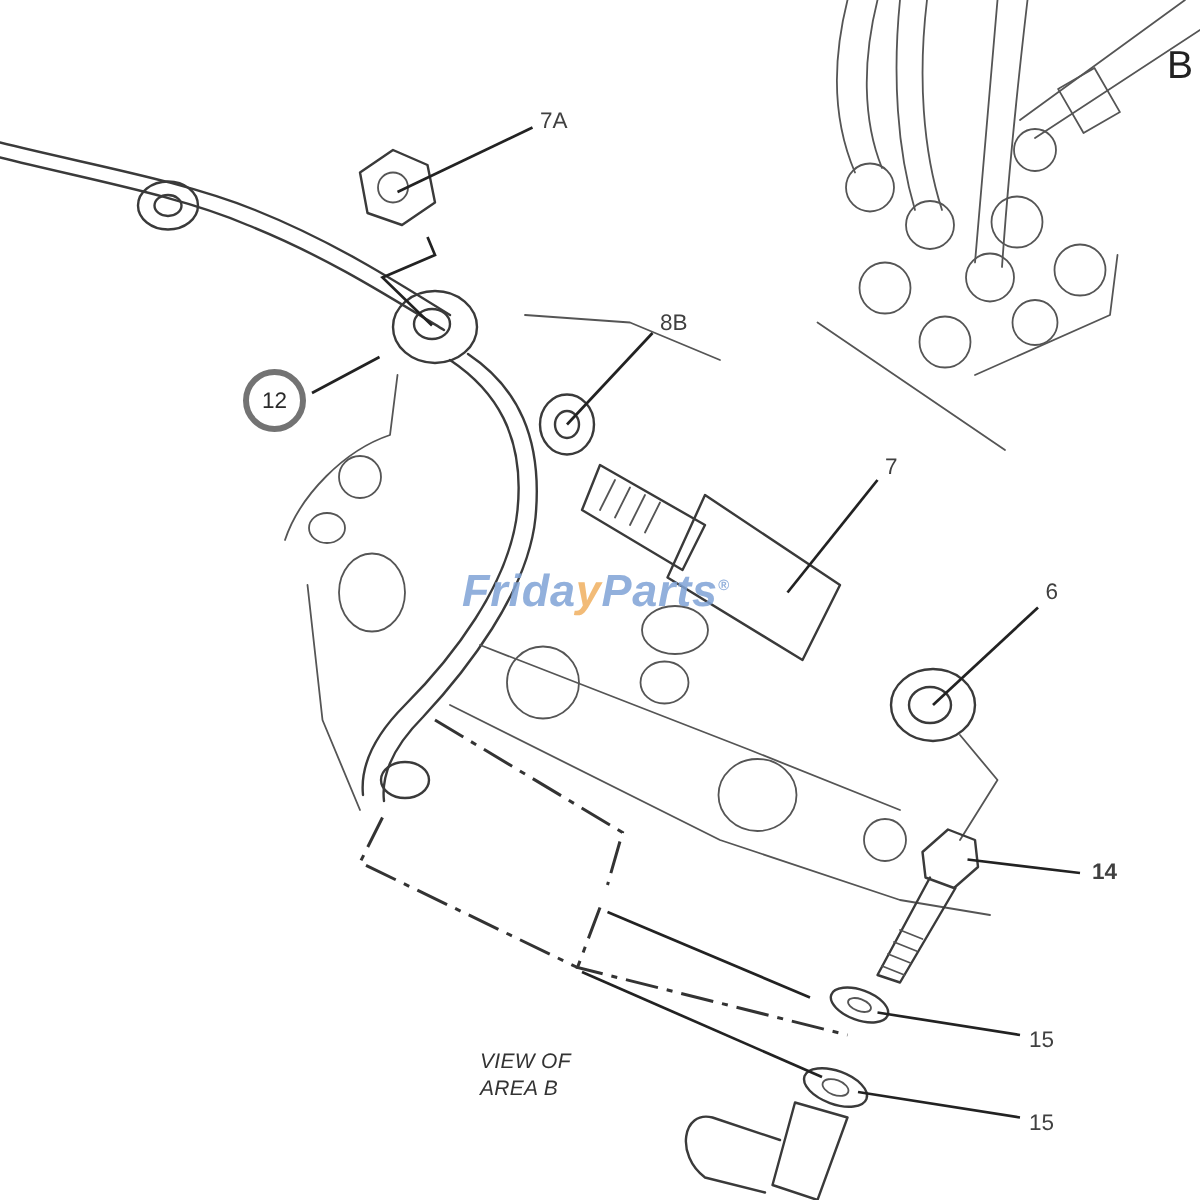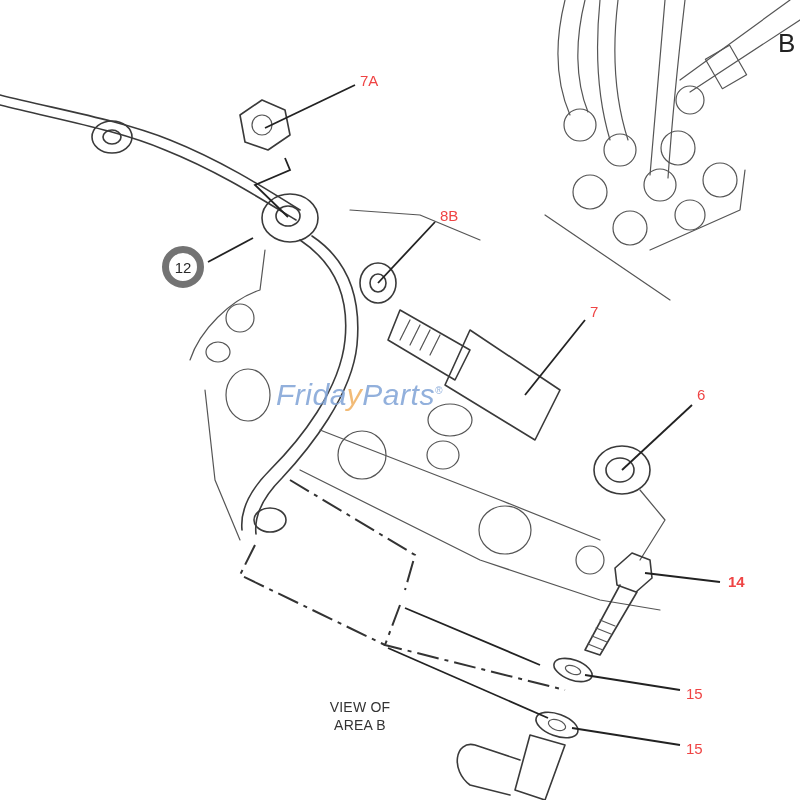--- a/index.html
+++ b/index.html
@@ -3,27 +3,27 @@
 <meta charset="utf-8">
 <style>
   html, body { margin: 0; padding: 0; background: #ffffff; }
   body { width: 800px; height: 800px; position: relative; overflow: hidden;
          font-family: "Liberation Sans", sans-serif; }
   #diagram { position: absolute; left: 0; top: 0; width: 800px; height: 800px; }
   .ln { fill: none; stroke: #3a3a3a; stroke-width: 1.6; stroke-linecap: round; stroke-linejoin: round; }
   .lt { fill: none; stroke: #555; stroke-width: 1.2; stroke-linecap: round; stroke-linejoin: round; }
   .dash { fill: none; stroke: #333; stroke-width: 2; stroke-dasharray: 22 6 4 6; }
   .leader { fill: none; stroke: #222; stroke-width: 1.8; }
-  .label { position: absolute; font-size: 15px; color: #ef4444; font-weight: normal; white-space: nowrap; }
+  .label { position: absolute; font-size: 15px; color: #404040; font-weight: normal; white-space: nowrap; }
   .label-b { position: absolute; font-size: 26px; color: #222; }
-  .view-label { position: absolute; font-size: 14px; color: #333; text-align: center; line-height: 18px; letter-spacing: 0.2px; }
-  .callout-ring { position: absolute; width: 42px; height: 42px; border: 7px solid #737373; border-radius: 50%;
+  .view-label { position: absolute; font-size: 14px; color: #333; line-height: 18px; letter-spacing: 0.2px; font-style: italic; }
+  .callout-ring { position: absolute; width: 42px; height: 42px; border: 4px solid #737373; border-radius: 50%;
                   box-sizing: border-box; display: flex; align-items: center; justify-content: center; }
   .callout-ring span { font-size: 15px; color: #2a2a2a; }
-  .watermark { position: absolute; left: 276px; top: 378px; font-size: 30px; font-weight: normal; font-style: italic;
+  .watermark { position: absolute; left: 308px; top: 378px; font-size: 30px; font-weight: bold; font-style: italic;
                color: #7fa3d6; opacity: 0.85; letter-spacing: 0.5px; white-space: nowrap; }
   .watermark .wm-check { color: #f0b060; }
 </style>
 </head>
 <body>
 
 <svg id="diagram" viewBox="0 0 800 800" xmlns="http://www.w3.org/2000/svg">
 
   <g>
     <path class="lt" d="M565 0 C555 40 555 80 570 115"></path>

